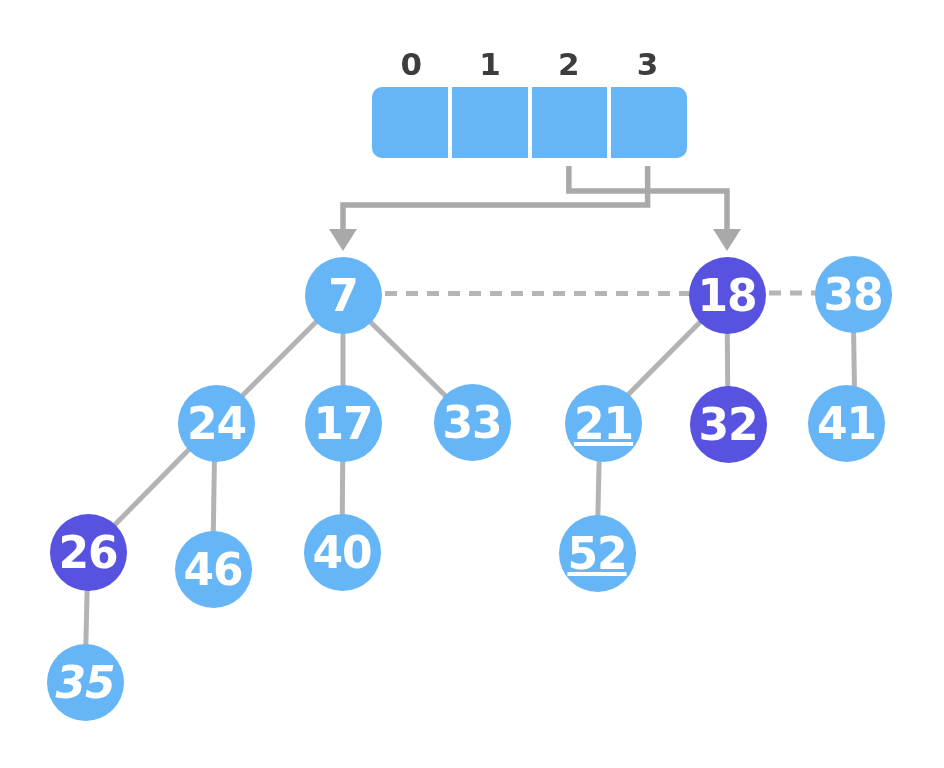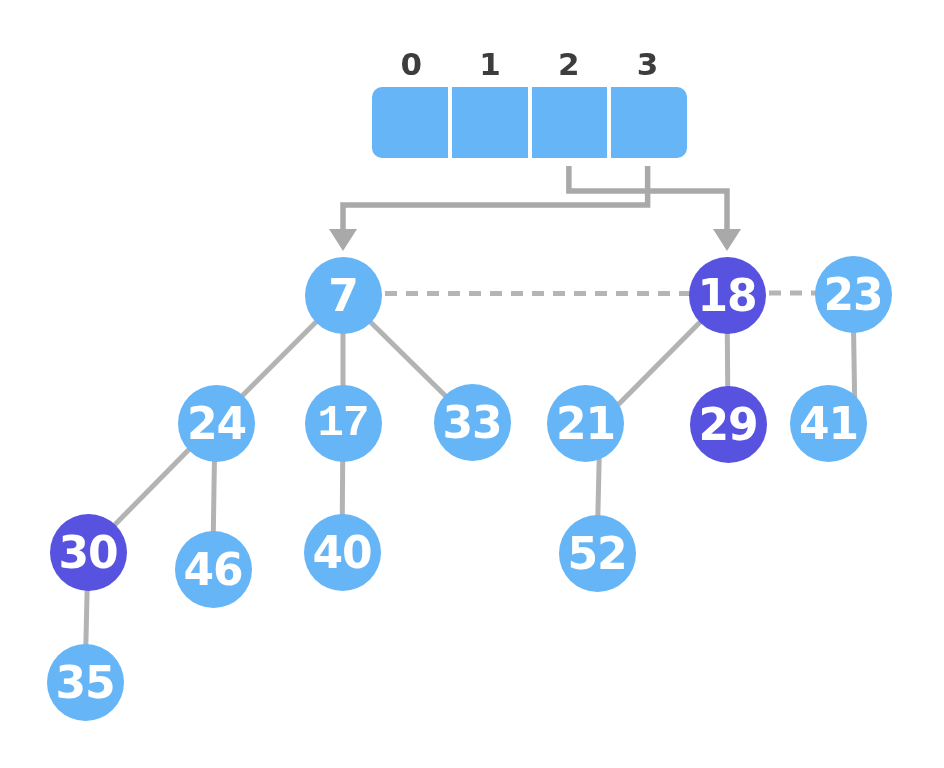--- a/index.html
+++ b/index.html
@@ -65,26 +65,26 @@
   <div class="deg-array">
     <div class="cell"></div>
     <div class="cell"></div>
     <div class="cell"></div>
     <div class="cell"></div>
   </div>
 
   <div id="nodes">
       <div class="node light" style="left: 304.5px; top: 256.5px;">7</div>
       <div class="node purple" style="left: 688.5px; top: 256.5px;">18</div>
-      <div class="node light" style="left: 814.5px; top: 255.5px;">23</div>
+      <div class="node light" style="left: 814.5px; top: 255.5px;">38</div>
       <div class="node light" style="left: 178px; top: 384.5px;">24</div>
-      <div class="node light" style="left: 304.5px; top: 384.5px; font-family: Liberation Mono, monospace;">17</div>
+      <div class="node light" style="left: 304.5px; top: 384.5px;">17</div>
       <div class="node light" style="left: 433.5px; top: 383.5px;">33</div>
-      <div class="node light" style="left: 547px; top: 384.5px;">21</div>
-      <div class="node purple" style="left: 689.5px; top: 385.5px;">29</div>
-      <div class="node light" style="left: 790px; top: 384.5px; text-align: right;">41</div>
-      <div class="node purple" style="left: 49.5px; top: 513.5px;">30</div>
+      <div class="node light" style="left: 565px; top: 384.5px; text-decoration: underline;">21</div>
+      <div class="node purple" style="left: 689.5px; top: 385.5px;">32</div>
+      <div class="node light" style="left: 808px; top: 384.5px; text-align: right;">41</div>
+      <div class="node purple" style="left: 49.5px; top: 513.5px;">26</div>
       <div class="node light" style="left: 174.5px; top: 531px;">46</div>
       <div class="node light" style="left: 303.5px; top: 513.5px;">40</div>
-      <div class="node light" style="left: 558.5px; top: 514.5px;">52</div>
-      <div class="node light" style="left: 46.5px; top: 643.5px;">35</div>
+      <div class="node light" style="left: 558.5px; top: 514.5px; text-decoration: underline;">52</div>
+      <div class="node light" style="left: 46.5px; top: 643.5px; font-style: italic;">35</div>
     </div>
 </div>
 
 </body></html>

